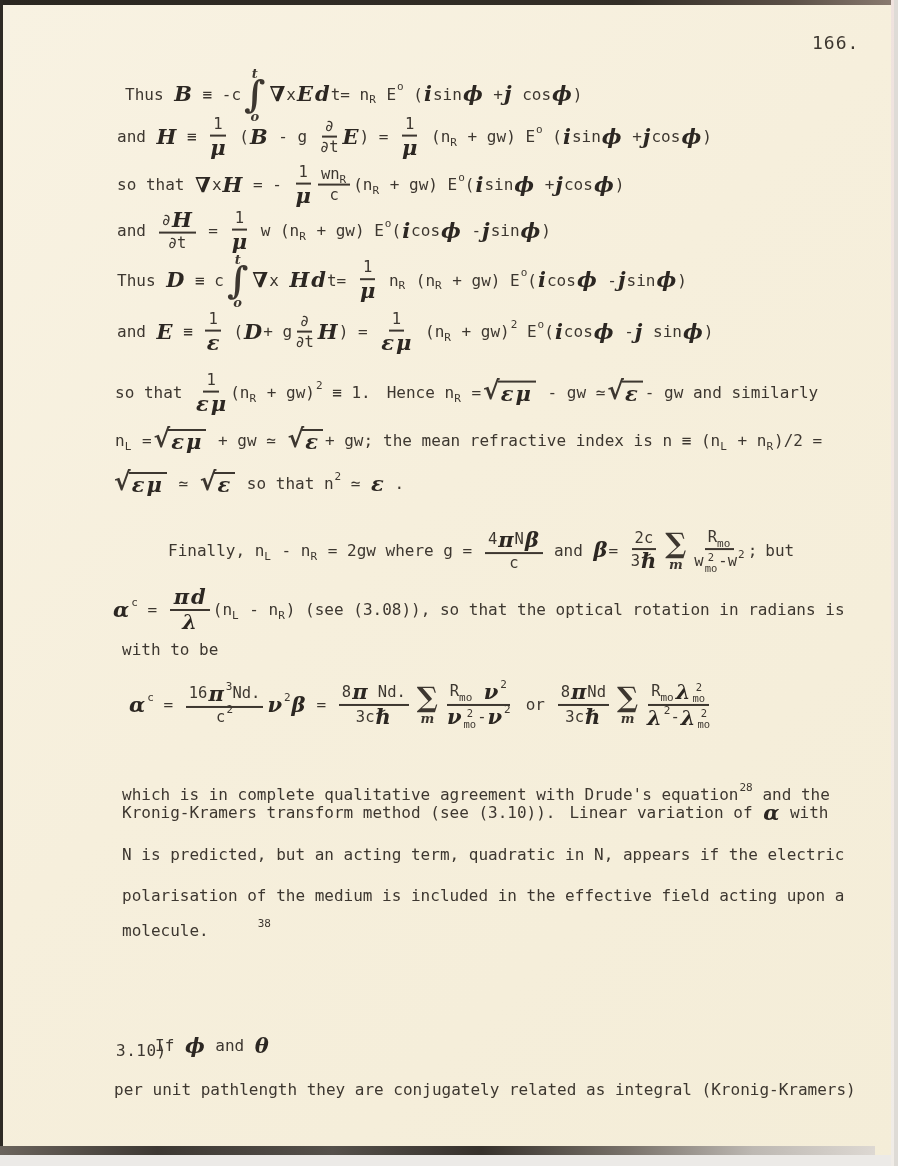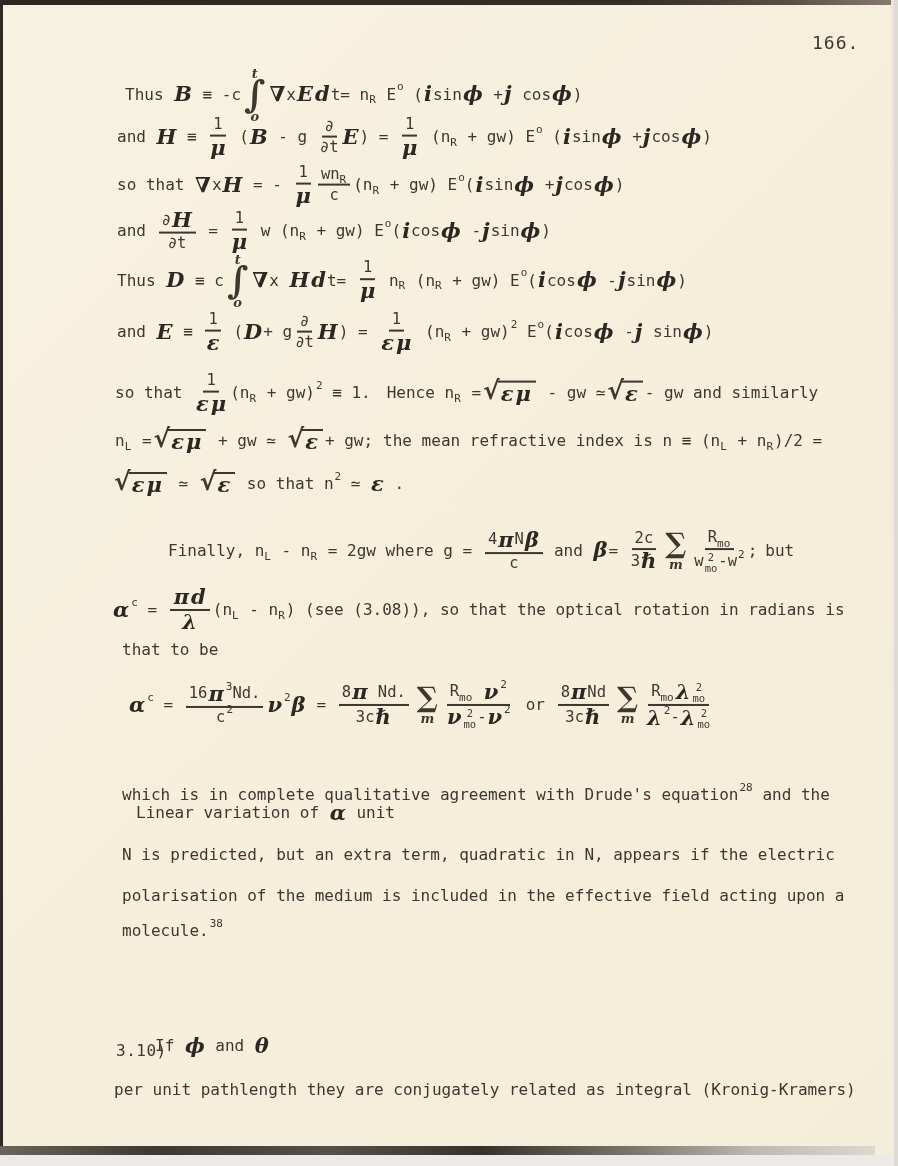--- a/index.html
+++ b/index.html
@@ -67,24 +67,24 @@
       <div class="line" style="left: 117px; top: 137px;"><span class="tx">and </span><span class="hand">H</span><span class="tx"> ≡ </span><span class="frac"><span class="num"><span class="tx">1</span></span><span class="den"><span class="hand">μ</span></span></span><span class="tx"> (</span><span class="hand">B</span><span class="tx"> - g </span><span class="frac"><span class="num"><span class="tx">∂</span></span><span class="den"><span class="tx">∂t</span></span></span><span class="hand">E</span><span class="tx">) = </span><span class="frac"><span class="num"><span class="tx">1</span></span><span class="den"><span class="hand">μ</span></span></span><span class="tx"> (n</span><span class="sub">R</span><span class="tx"> + gw) E</span><span class="sup">o</span><span class="tx"> (</span><span class="hand">i</span><span class="tx">sin</span><span class="hand">ϕ</span><span class="tx"> +</span><span class="hand">j</span><span class="tx">cos</span><span class="hand">ϕ</span><span class="tx">)</span></div>
       <div class="line" style="left: 117px; top: 185px;"><span class="tx">so that </span><span class="hand">∇</span><span class="tx">x</span><span class="hand">H</span><span class="tx"> = - </span><span class="frac"><span class="num"><span class="tx">1</span></span><span class="den"><span class="hand">μ</span></span></span><span class="frac"><span class="num"><span class="tx">wn</span><span class="sub">R</span></span><span class="den"><span class="tx">c</span></span></span><span class="tx">(n</span><span class="sub">R</span><span class="tx"> + gw) E</span><span class="sup">o</span><span class="tx">(</span><span class="hand">i</span><span class="tx">sin</span><span class="hand">ϕ</span><span class="tx"> +</span><span class="hand">j</span><span class="tx">cos</span><span class="hand">ϕ</span><span class="tx">)</span></div>
       <div class="line" style="left: 117px; top: 231px;"><span class="tx">and </span><span class="frac"><span class="num"><span class="tx">∂</span><span class="hand">H</span></span><span class="den"><span class="tx">∂t</span></span></span><span class="tx"> = </span><span class="frac"><span class="num"><span class="tx">1</span></span><span class="den"><span class="hand">μ</span></span></span><span class="tx"> w (n</span><span class="sub">R</span><span class="tx"> + gw) E</span><span class="sup">o</span><span class="tx">(</span><span class="hand">i</span><span class="tx">cos</span><span class="hand">ϕ</span><span class="tx"> -</span><span class="hand">j</span><span class="tx">sin</span><span class="hand">ϕ</span><span class="tx">)</span></div>
       <div class="line" style="left: 117px; top: 281px;"><span class="tx">Thus </span><span class="hand">D</span><span class="tx"> ≡ c</span><span class="intg"><span class="ilim">t</span><span class="isym">∫</span><span class="ilim">o</span></span><span class="hand">∇</span><span class="tx">x </span><span class="hand">H</span><span class="hand">d</span><span class="tx">t= </span><span class="frac"><span class="num"><span class="tx">1</span></span><span class="den"><span class="hand">μ</span></span></span><span class="tx"> n</span><span class="sub">R</span><span class="tx"> (n</span><span class="sub">R</span><span class="tx"> + gw) E</span><span class="sup">o</span><span class="tx">(</span><span class="hand">i</span><span class="tx">cos</span><span class="hand">ϕ</span><span class="tx"> -</span><span class="hand">j</span><span class="tx">sin</span><span class="hand">ϕ</span><span class="tx">)</span></div>
       <div class="line" style="left: 117px; top: 332px;"><span class="tx">and </span><span class="hand">E</span><span class="tx"> ≡ </span><span class="frac"><span class="num"><span class="tx">1</span></span><span class="den"><span class="hand">ε</span></span></span><span class="tx"> (</span><span class="hand">D</span><span class="tx">+ g</span><span class="frac"><span class="num"><span class="tx">∂</span></span><span class="den"><span class="tx">∂t</span></span></span><span class="hand">H</span><span class="tx">) = </span><span class="frac"><span class="num"><span class="tx">1</span></span><span class="den"><span class="hand">ε</span><span class="hand">μ</span></span></span><span class="tx"> (n</span><span class="sub">R</span><span class="tx"> + gw)</span><span class="sup">2</span><span class="tx"> E</span><span class="sup">o</span><span class="tx">(</span><span class="hand">i</span><span class="tx">cos</span><span class="hand">ϕ</span><span class="tx"> -</span><span class="hand">j</span><span class="tx"> sin</span><span class="hand">ϕ</span><span class="tx">)</span></div>
       <div class="line" style="left: 115px; top: 393px;"><span class="tx">so that </span><span class="frac"><span class="num"><span class="tx">1</span></span><span class="den"><span class="hand">ε</span><span class="hand">μ</span></span></span><span class="tx">(n</span><span class="sub">R</span><span class="tx"> + gw)</span><span class="sup">2</span><span class="tx"> ≡ 1.</span><span class="sp" style="width: 16px;"></span><span class="tx">Hence n</span><span class="sub">R</span><span class="tx"> =</span><span class="sqrt"><span class="rad">√</span><span class="bod"><span class="hand">ε</span><span class="hand">μ</span></span></span><span class="tx"> - gw ≃</span><span class="sqrt"><span class="rad">√</span><span class="bod"><span class="hand">ε</span></span></span><span class="tx">- gw and similarly</span></div>
       <div class="line" style="left: 115px; top: 441px;"><span class="tx">n</span><span class="sub">L</span><span class="tx"> =</span><span class="sqrt"><span class="rad">√</span><span class="bod"><span class="hand">ε</span><span class="hand">μ</span></span></span><span class="tx"> + gw ≃ </span><span class="sqrt"><span class="rad">√</span><span class="bod"><span class="hand">ε</span></span></span><span class="tx">+ gw;</span><span class="sp" style="width: 10px;"></span><span class="tx">the mean refractive index is n ≡ (n</span><span class="sub">L</span><span class="tx"> + n</span><span class="sub">R</span><span class="tx">)/2 =</span></div>
       <div class="line" style="left: 112px; top: 484px;"><span class="sqrt"><span class="rad">√</span><span class="bod"><span class="hand">ε</span><span class="hand">μ</span></span></span><span class="tx"> ≃ </span><span class="sqrt"><span class="rad">√</span><span class="bod"><span class="hand">ε</span></span></span><span class="tx"> so that n</span><span class="sup">2</span><span class="tx"> ≃ </span><span class="hand">ε</span><span class="tx"> .</span></div>
       <div class="line" style="left: 168px; top: 551px;"><span class="tx">Finally, n</span><span class="sub">L</span><span class="tx"> - n</span><span class="sub">R</span><span class="tx"> = 2gw where g = </span><span class="frac"><span class="num"><span class="tx">4</span><span class="hand">π</span><span class="tx">N</span><span class="hand">β</span></span><span class="den"><span class="tx">c</span></span></span><span class="sp" style="width: 8px;"></span><span class="tx">and </span><span class="hand">β</span><span class="tx">= </span><span class="frac"><span class="num"><span class="tx">2c</span></span><span class="den"><span class="tx">3</span><span class="hand">ℏ</span></span></span><span class="sumg"><span class="ssym">∑</span><span class="slim">m</span></span><span class="frac"><span class="num"><span class="tx">R</span><span class="sub">mo</span></span><span class="den"><span class="tx">w</span><span class="stack"><span class="stup">2</span><span class="stdn">mo</span></span><span class="tx">-w</span><span class="sup">2</span></span></span><span class="tx">;</span><span class="sp" style="width: 8px;"></span><span class="tx">but</span></div>
       <div class="line" style="left: 112px; top: 610px;"><span class="hand">α</span><span class="sup">c</span><span class="tx"> = </span><span class="frac"><span class="num"><span class="hand">π</span><span class="hand">d</span></span><span class="den"><span class="hand">λ</span></span></span><span class="tx">(n</span><span class="sub">L</span><span class="tx"> - n</span><span class="sub">R</span><span class="tx">) (see (3.08)), so that the optical rotation in radians is</span></div>
-      <div class="line" style="left: 122px; top: 650px;"><span class="tx">that to be</span></div>
+      <div class="line" style="left: 122px; top: 650px;"><span class="tx">with to be</span></div>
       <div class="line" style="left: 128px; top: 705px;"><span class="hand">α</span><span class="sup">c</span><span class="tx"> = </span><span class="frac"><span class="num"><span class="tx">16</span><span class="hand">π</span><span class="sup">3</span><span class="tx">Nd.</span></span><span class="den"><span class="tx">c</span><span class="sup">2</span></span></span><span class="hand">ν</span><span class="sup">2</span><span class="hand">β</span><span class="sp" style="width: 10px;"></span><span class="tx">= </span><span class="frac"><span class="num"><span class="tx">8</span><span class="hand">π</span><span class="tx"> Nd.</span></span><span class="den"><span class="tx">3c</span><span class="hand">ℏ</span></span></span><span class="sumg"><span class="ssym">∑</span><span class="slim">m</span></span><span class="frac"><span class="num"><span class="tx">R</span><span class="sub">mo</span><span class="tx"> </span><span class="hand">ν</span><span class="sup">2</span></span><span class="den"><span class="hand">ν</span><span class="stack"><span class="stup">2</span><span class="stdn">mo</span></span><span class="tx">-</span><span class="hand">ν</span><span class="sup">2</span></span></span><span class="sp" style="width: 12px;"></span><span class="tx">or </span><span class="frac"><span class="num"><span class="tx">8</span><span class="hand">π</span><span class="tx">Nd</span></span><span class="den"><span class="tx">3c</span><span class="hand">ℏ</span></span></span><span class="sumg"><span class="ssym">∑</span><span class="slim">m</span></span><span class="frac"><span class="num"><span class="tx">R</span><span class="sub">mo</span><span class="hand">λ</span><span class="stack"><span class="stup">2</span><span class="stdn">mo</span></span></span><span class="den"><span class="hand">λ</span><span class="sup">2</span><span class="tx">-</span><span class="hand">λ</span><span class="stack"><span class="stup">2</span><span class="stdn">mo</span></span></span></span></div>
       <div class="line" style="left: 122px; top: 771px; margin-top: 24px;"><span class="tx">which is in complete qualitative agreement with Drude's equation</span><span class="sup">28</span><span class="tx"> and the</span></div>
-      <div class="line" style="left: 122px; top: 813px;"><span class="sp" style="width: 14px;"></span><span class="tx">Linear variation of </span><span class="hand">α</span><span class="tx"> unit</span></div>
-      <div class="line" style="left: 122px; top: 855px;"><span class="tx">N is predicted, but an extra term, quadratic in N, appears if the electric</span></div>
+      <div class="line" style="left: 122px; top: 813px;"><span class="tx">Kronig-Kramers transform method (see (3.10)).</span><span class="sp" style="width: 14px;"></span><span class="tx">Linear variation of </span><span class="hand">α</span><span class="tx"> with</span></div>
+      <div class="line" style="left: 122px; top: 855px;"><span class="tx">N is predicted, but an acting term, quadratic in N, appears if the electric</span></div>
       <div class="line" style="left: 122px; top: 896px;"><span class="tx">polarisation of the medium is included in the effective field acting upon a</span></div>
-      <div class="line" style="left: 122px; top: 931px;"><span class="tx">molecule.</span><span class="sup">38</span></div>
+      <div class="line" style="left: 122px; top: 931px; gap: 48px;"><span class="tx">molecule.</span><span class="sup">38</span></div>
       <div class="line heading" style="left: 116px; top: 1003px;"><span class="tx">3.10)</span><span class="sp" style="width: 12px;"></span></div>
       <div class="line" style="left: 155px; top: 1046px;"><span class="tx">If </span><span class="hand">ϕ</span><span class="tx"> and </span><span class="hand">θ</span></div>
       <div class="line" style="left: 114px; top: 1090px;"><span class="tx">per unit pathlength they are conjugately related as integral (Kronig-Kramers)</span></div>
     </div>
 </div>
 
 </body></html>

